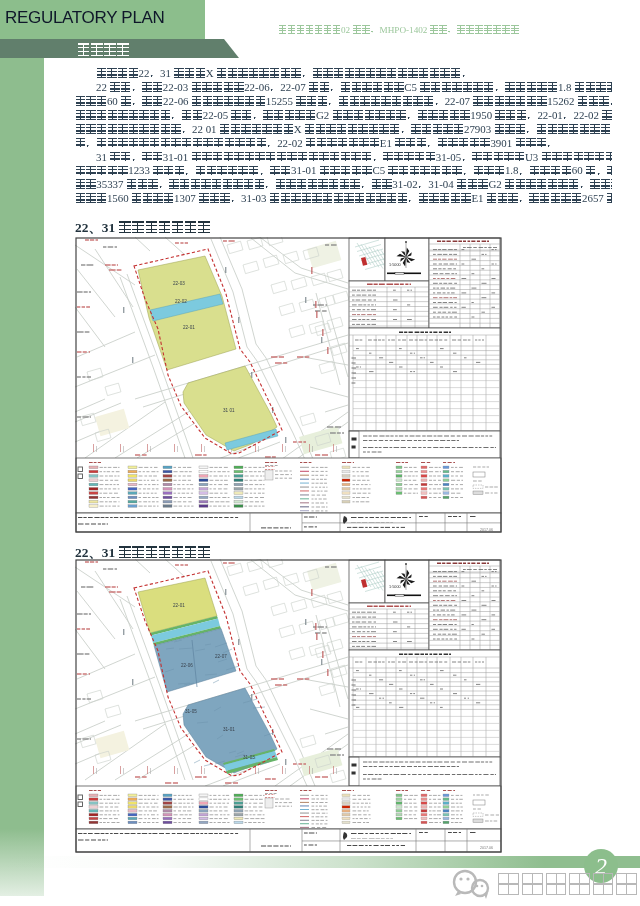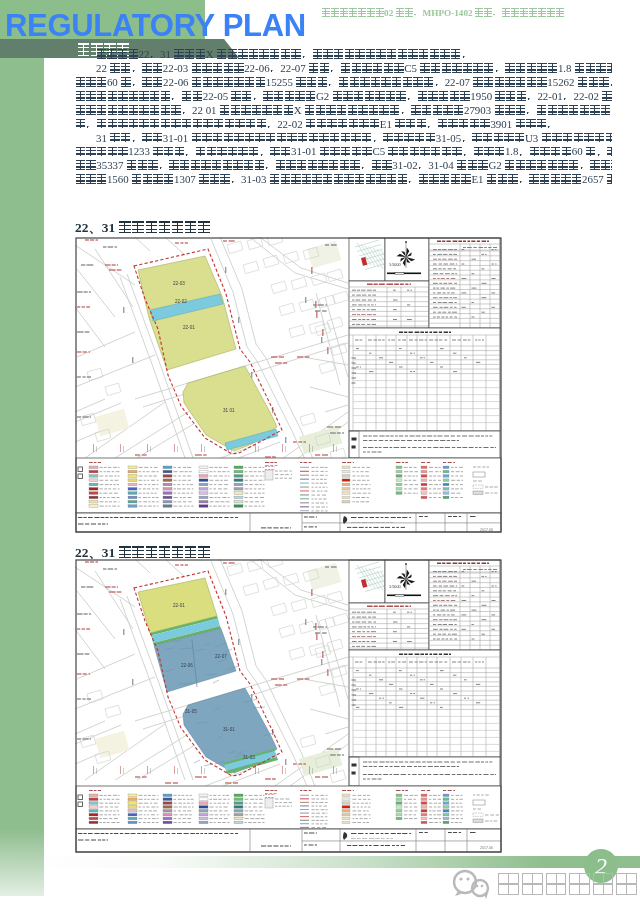--- a/index.html
+++ b/index.html
@@ -7,33 +7,33 @@
 i{display:inline-block;width:.86em;height:.9em;margin:0 .06em;vertical-align:-.08em;
  background-image:repeating-linear-gradient(180deg,currentColor 0,currentColor .12em,rgba(0,0,0,0) .12em,rgba(0,0,0,0) .285em),linear-gradient(90deg,rgba(0,0,0,0) 0,rgba(0,0,0,0) .36em,currentColor .36em,currentColor .44em,rgba(0,0,0,0) .44em)}
 i.o{border:.08em solid currentColor;width:.84em;height:.88em;background-image:linear-gradient(180deg,rgba(0,0,0,0) 0 .37em,currentColor .37em .43em,rgba(0,0,0,0) .43em),linear-gradient(90deg,rgba(0,0,0,0) 0 .35em,currentColor .35em .41em,rgba(0,0,0,0) .41em)}
 i.p{background-image:radial-gradient(circle at .14em .72em,currentColor 0,currentColor .09em,rgba(0,0,0,0) .1em)}
 .abs{position:absolute}
 </style></head>
 <body>
 
 <div class="abs" style="left:0;top:0;width:205px;height:39px;background:#8cbe8c"></div>
 
-<div class="abs" style="left:5px;top:8px;font-family:'Liberation Sans',sans-serif;font-weight:bold;font-size:31px;color:#3b82f6;letter-spacing:-.3px;white-space:nowrap">REGULATORY PLAN</div>
-
-<div class="abs" style="right:32px;top:7px;width:330px;text-align:center;font-size:9.2px;line-height:13.5px;color:#9cc79c;font-weight:bold;white-space:nowrap">
+<div class="abs" style="left:5px;top:8px;font-family:'Liberation Sans',sans-serif;font-weight:normal;font-size:17px;color:#0f172a;letter-spacing:-.3px;white-space:nowrap">REGULATORY PLAN</div>
+
+<div class="abs" style="right:32px;top:24px;width:330px;text-align:left;font-size:9.2px;line-height:13.5px;color:#9cc79c;font-weight:normal;white-space:nowrap">
 <div><i></i><i></i><i></i><i></i><i></i><i></i><i></i>02 <i></i><i></i><i class="p"></i>MHPO-1402 <i></i><i></i><i class="p"></i><i></i><i></i><i></i><i></i><i></i><i></i><i></i></div>
 </div>
 
 <div class="abs" style="left:0;top:39px;width:239px;height:19px;background:#617f6c;clip-path:polygon(0 0,224px 0,239px 19px,0 19px)"></div>
 
 <div class="abs" style="left:77px;top:42.5px;font-size:13.5px;color:#fff;font-weight:bold"><i></i><i></i><i></i><i></i></div>
 
 <div class="abs" style="left:0;top:58px;width:44px;height:838px;background:linear-gradient(180deg,#8ebd8e 0,#8ebd8e 92%,rgba(144,191,144,.25) 100%)"></div>
 
-<div class="abs" style="left:75px;top:48px;width:537px;font-size:10.9px;color:#2e4152">
+<div class="abs" style="left:75px;top:67px;width:537px;font-size:10.9px;color:#2e4152">
 <style>.ln{height:13.93px;line-height:13.93px;white-space:nowrap;overflow:hidden}</style>
 <div class="ln" style="padding-left:21px"><i></i><i></i><i></i><i></i>22<i class="p"></i>31 <i></i><i></i><i></i>X <i></i><i></i><i></i><i></i><i></i><i></i><i></i><i></i><i class="p"></i><i></i><i></i><i></i><i></i><i></i><i></i><i></i><i></i><i></i><i></i><i></i><i></i><i></i><i></i><i class="p"></i></div>
 <div class="ln" style="padding-left:21px">22 <i></i><i></i><i class="p"></i><i></i><i></i>22-03 <i></i><i></i><i></i><i></i><i></i>22-06<i class="p"></i>22-07 <i></i><i></i><i class="p"></i><i></i><i></i><i></i><i></i><i></i><i></i>C5 <i></i><i></i><i></i><i></i><i></i><i></i><i></i><i class="p"></i><i></i><i></i><i></i><i></i><i></i>1.8 <i></i><i></i><i></i><i></i></div>
 <div class="ln" style=""><i></i><i></i><i></i>60 <i></i><i class="p"></i><i></i><i></i>22-06 <i></i><i></i><i></i><i></i><i></i><i></i><i></i>15255 <i></i><i></i><i></i><i class="p"></i><i></i><i></i><i></i><i></i><i></i><i></i><i></i><i></i><i></i><i class="p"></i>22-07 <i></i><i></i><i></i><i></i><i></i><i></i><i></i>15262 <i></i><i></i><i></i><i class="p"></i></div>
 <div class="ln" style=""><i></i><i></i><i></i><i></i><i></i><i></i><i></i><i></i><i></i><i class="p"></i><i></i><i></i>22-05 <i></i><i></i><i class="p"></i><i></i><i></i><i></i><i></i><i></i>G2 <i></i><i></i><i></i><i></i><i></i><i></i><i></i><i class="p"></i><i></i><i></i><i></i><i></i><i></i>1950 <i></i><i></i><i></i><i class="p"></i>22-01<i class="p"></i>22-02 <i></i></div>
 <div class="ln" style=""><i></i><i></i><i></i><i></i><i></i><i></i><i></i><i></i><i></i><i></i><i class="p"></i>22 01 <i></i><i></i><i></i><i></i><i></i><i></i><i></i>X <i></i><i></i><i></i><i></i><i></i><i></i><i></i><i></i><i></i><i class="p"></i><i></i><i></i><i></i><i></i><i></i>27903 <i></i><i></i><i></i><i class="p"></i><i></i><i></i><i></i><i></i><i></i><i></i><i></i><i></i></div>
 <div class="ln" style=""><i></i><i class="p"></i><i></i><i></i><i></i><i></i><i></i><i></i><i></i><i></i><i></i><i></i><i></i><i></i><i></i><i></i><i></i><i></i><i class="p"></i>22-02 <i></i><i></i><i></i><i></i><i></i><i></i><i></i>E1 <i></i><i></i><i></i><i class="p"></i><i></i><i></i><i></i><i></i><i></i>3901 <i></i><i></i><i></i><i class="p"></i></div>
 <div class="ln" style="padding-left:21px">31 <i></i><i></i><i class="p"></i><i></i><i></i>31-01 <i></i><i></i><i></i><i></i><i></i><i></i><i></i><i></i><i></i><i></i><i></i><i></i><i></i><i></i><i></i><i></i><i></i><i class="p"></i><i></i><i></i><i></i><i></i><i></i>31-05<i class="p"></i><i></i><i></i><i></i><i></i><i></i>U3 <i></i><i></i><i></i><i></i><i></i><i></i><i></i></div>
 <div class="ln" style=""><i></i><i></i><i></i><i></i><i></i>1233 <i></i><i></i><i></i><i class="p"></i><i></i><i></i><i></i><i></i><i></i><i></i><i class="p"></i><i></i><i></i>31-01 <i></i><i></i><i></i><i></i><i></i>C5 <i></i><i></i><i></i><i></i><i></i><i></i><i></i><i class="p"></i><i></i><i></i><i></i>1.8<i class="p"></i><i></i><i></i><i></i><i></i>60 <i></i><i class="p"></i><i></i></div>
 <div class="ln" style=""><i></i><i></i>35337 <i></i><i></i><i></i><i class="p"></i><i></i><i></i><i></i><i></i><i></i><i></i><i></i><i></i><i></i><i class="p"></i><i></i><i></i><i></i><i></i><i></i><i></i><i></i><i></i><i class="p"></i><i></i><i></i>31-02<i class="p"></i>31-04 <i></i><i></i><i></i>G2 <i></i><i></i><i></i><i></i><i></i><i></i><i></i><i class="p"></i><i></i><i></i><i></i></div>

